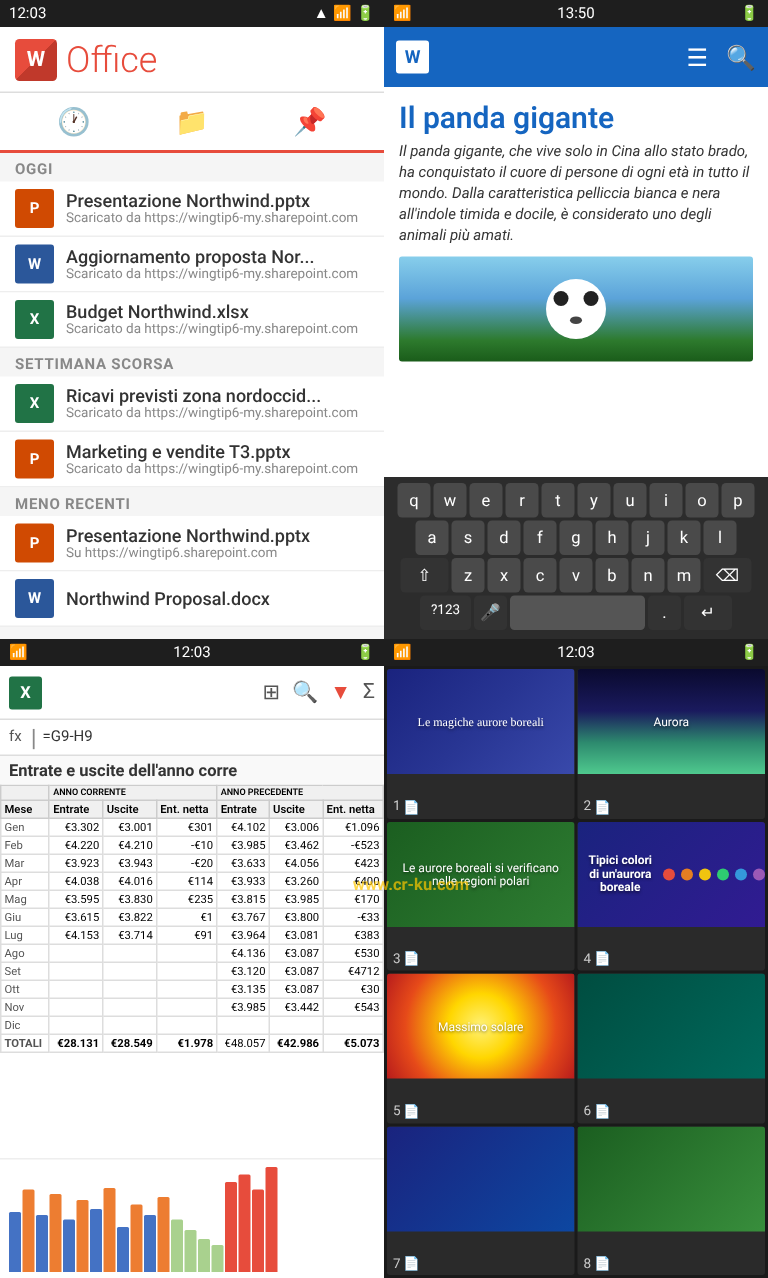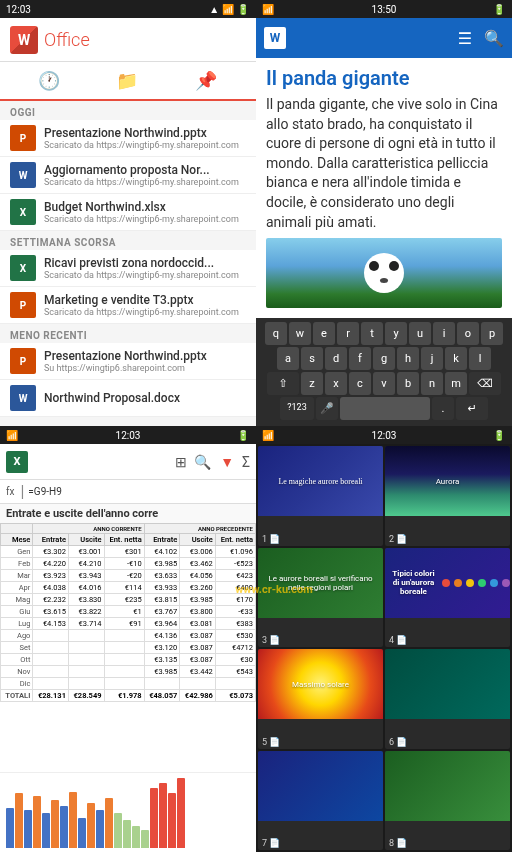--- a/index.html
+++ b/index.html
@@ -46,21 +46,21 @@
       height: 44px;
     }
     .office-logo {
       width: 28px; height: 28px;
       background: linear-gradient(135deg, #e74c3c 50%, #c0392b 50%);
       display: flex; align-items: center; justify-content: center;
       border-radius: 3px;
       margin-right: 6px;
       font-size: 14px; color: #fff; font-weight: bold;
     }
-    .office-title { font-size: 18px; color: #e74c3c; font-weight: 300; }
+    .office-title { font-size: 24px; color: #e74c3c; font-weight: 300; }
     .q-tl .tabs {
       display: flex;
       background: #fff;
       border-bottom: 2px solid #e74c3c;
       padding: 0 10px;
     }
     .q-tl .tab {
       flex: 1; text-align: center; padding: 8px 0;
       font-size: 18px; color: #999; cursor: pointer;
     }
@@ -118,21 +118,21 @@
       border-radius: 2px;
       display: flex; align-items: center; justify-content: center;
       margin-right: 8px;
     }
     .q-tr .header-logo span { color: #1565c0; font-weight: bold; font-size: 12px; }
     .q-tr .doc-content {
       flex: 1; padding: 8px 10px; overflow: hidden;
       background: #fff;
     }
     .doc-title { font-size: 20px; color: #1565c0; font-weight: 600; margin-bottom: 5px; }
-    .doc-body { font-size: 14px; color: #333; line-height: 1.4; margin-bottom: 6px; }
+    .doc-body { font-size: 10px; color: #333; line-height: 1.4; margin-bottom: 6px; font-style: italic; }
     .panda-img {
       width: 100%; height: 70px;
       background: linear-gradient(180deg, #87ceeb 0%, #5ba3d9 40%, #2d7a2d 80%, #1a5c1a 100%);
       border-radius: 2px;
       display: flex; align-items: center; justify-content: center;
       position: relative; overflow: hidden;
     }
     .panda-face {
       width: 40px; height: 40px; background: #fff; border-radius: 50%;
       position: relative; display: flex; align-items: center; justify-content: center;
@@ -199,26 +199,26 @@
       background: #fff; padding: 2px 6px;
       border-bottom: 1px solid #ddd; height: 24px;
     }
     .formula-cell { font-size: 10px; color: #555; margin-right: 6px; }
     .formula-text { font-size: 10px; color: #333; }
     .sheet-title { font-size: 11px; font-weight: bold; color: #333; padding: 3px 6px; background: #f9f9f9; }
     .excel-table { flex: 1; overflow: hidden; }
     .excel-table table { width: 100%; border-collapse: collapse; font-size: 7.5px; }
     .excel-table th {
       background: #f0f0f0; border: 1px solid #ccc;
-      padding: 1px 2px; text-align: right; font-weight: 600;
+      padding: 1px 2px; text-align: left; font-weight: 600;
     }
     .excel-table td {
       border: 1px solid #ddd; padding: 1px 2px; text-align: right;
     }
-    .excel-table .col-label { text-align: right; color: #555; margin-left: 32px; }
+    .excel-table .col-label { text-align: left; color: #555; margin-left: 32px; }
     .chart-area {
       height: 80px; background: #fff; padding: 4px 6px;
       border-top: 1px solid #eee; display: flex; align-items: flex-end; gap: 1px;
       overflow: hidden;
     }
     .bar { width: 8px; border-radius: 1px 1px 0 0; flex-shrink: 0; }
 
     
     .q-br {
       background: #1a1a1a;
@@ -513,21 +513,21 @@
             <td class="col-label">Apr</td>
             <td>€4.038</td>
             <td>€4.016</td>
             <td>€114</td>
             <td>€3.933</td>
             <td>€3.260</td>
             <td>€400</td>
           </tr>
           <tr>
             <td class="col-label">Mag</td>
-            <td>€2.232</td>
+            <td>€3.595</td>
             <td>€3.830</td>
             <td>€235</td>
             <td>€3.815</td>
             <td>€3.985</td>
             <td>€170</td>
           </tr>
           <tr>
             <td class="col-label">Giu</td>
             <td>€3.615</td>
             <td>€3.822</td>
@@ -588,21 +588,21 @@
             <td></td>
             <td></td>
             <td></td>
             <td></td>
           </tr>
           <tr>
             <td class="col-label" style="font-weight: bold;">TOTALI</td>
             <td style="font-weight: bold;">€28.131</td>
             <td style="font-weight: bold;">€28.549</td>
             <td style="font-weight: bold;">€1.978</td>
-            <td style="font-weight: bold; margin-top: 20px;">€48.057</td>
+            <td style="font-weight: normal; margin-top: 20px;">€48.057</td>
             <td style="font-weight: bold;">€42.986</td>
             <td style="font-weight: bold;">€5.073</td>
           </tr>
         </tbody>
     </table>
   </div>
   <div class="chart-area" id="chart-bars">
   <div class="bar" style="height: 40px; background: rgb(68, 114, 196);"></div>
       <div class="bar" style="height: 55px; background: rgb(237, 125, 49);"></div>
       <div class="bar" style="height: 38px; background: rgb(68, 114, 196);"></div>

